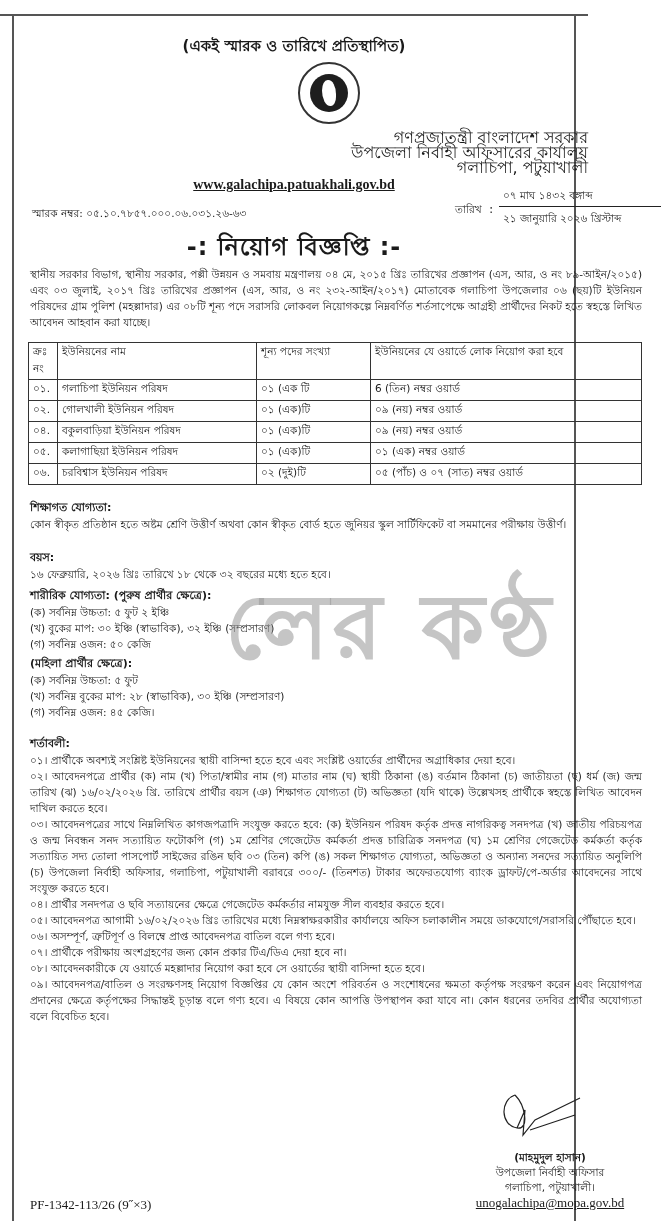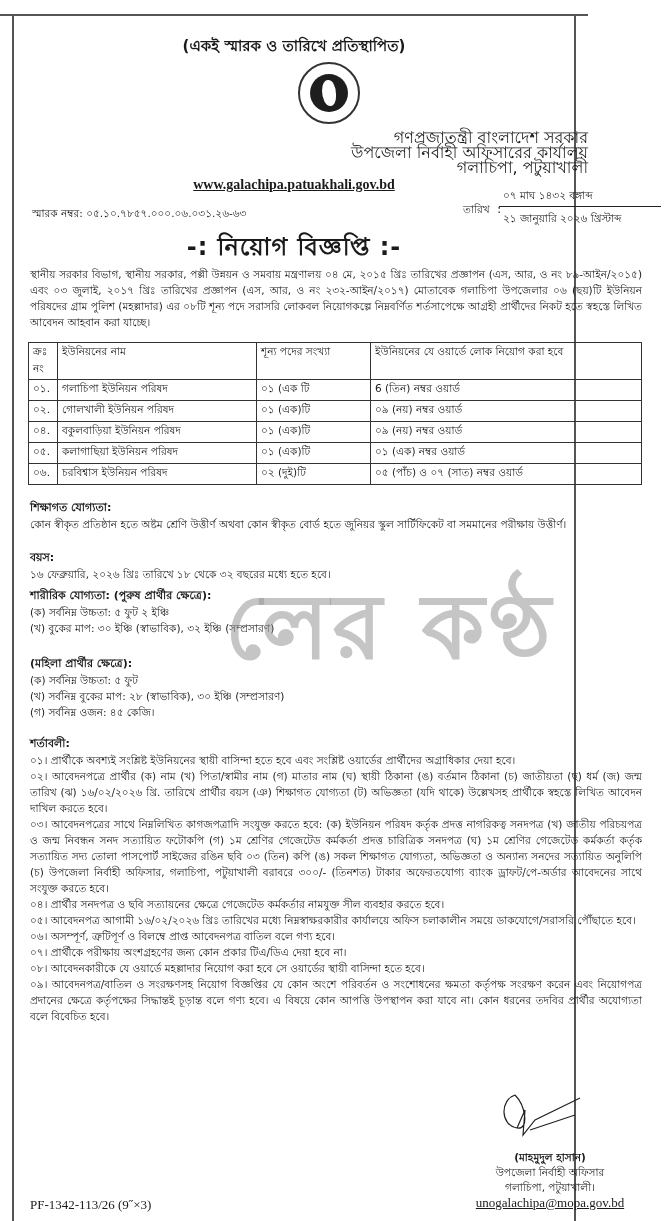--- a/index.html
+++ b/index.html
@@ -15,21 +15,21 @@
             border: 2px solid #333; box-sizing: border-box; background: #fff; }
   .emblem .inner { position: absolute; left: 10px; top: 10px; width: 38px; height: 38px; border-radius: 50%; background: #1e1e1e; }
   .emblem .map { position: absolute; left: 22px; top: 16px; width: 14px; height: 26px; background: #fff;
                  border-radius: 40% 55% 35% 60%; }
   .gov-lines { position: absolute; top: 130px; left: 12px; right: 0; text-align: right; font-size: 16px; line-height: 15px; }
   .gov-url { position: absolute; top: 177px; left: 0; right: 0; text-align: center; font-family: "Liberation Serif", serif;
              font-size: 14px; text-decoration: underline; font-weight: bold; }
 
   .memo { position: absolute; left: 32px; top: 206px; font-size: 10.5px; }
   .date-block { position: absolute; left: 455px; top: 180px; width: 210px; font-size: 10.5px; }
-  .date-label { position: absolute; left: 8px; top: 22px; font-family: Liberation Mono, monospace; }
+  .date-label { position: absolute; left: 0; top: 22px; font-family: Liberation Mono, monospace; }
   .date-top { position: absolute; left: 48px; top: 8px; }
   .date-line { position: absolute; left: 44px; top: 26px; width: 162px; height: 1px; background: #222; }
   .date-bottom { position: absolute; left: 48px; top: 31px; }
 
   .title { position: absolute; top: 228px; left: 0; right: 0; text-align: center; font-size: 24px; font-weight: bold; letter-spacing: 1px; }
 
   .intro { position: absolute; left: 30px; top: 266px; width: 612px; font-size: 10.5px; line-height: 16px; text-align: justify; }
 
   table.vac { position: absolute; left: 28px; top: 342px; width: 614px; border-collapse: collapse; font-size: 10.5px; }
   table.vac th, table.vac td { border: 1px solid #333; padding: 1px 4px; text-align: left; font-weight: normal; vertical-align: top; }
@@ -138,20 +138,21 @@
 
   <div class="sec" style="top:550px;">
     <div class="h">বয়স:</div>
     <div>১৬ ফেব্রুয়ারি, ২০২৬ খ্রিঃ তারিখে ১৮ থেকে ৩২ বছরের মধ্যে হতে হবে।</div>
   </div>
 
   <div class="sec" style="top:588px;">
     <div class="h">শারীরিক যোগ্যতা: (পুরুষ প্রার্থীর ক্ষেত্রে):</div>
     <div>(ক) সর্বনিম্ন উচ্চতা: ৫ ফুট ২ ইঞ্চি</div>
     <div>(খ) বুকের মাপ: ৩০ ইঞ্চি (স্বাভাবিক), ৩২ ইঞ্চি (সম্প্রসারণ)</div>
+    <div>(গ) সর্বনিম্ন ওজন: ৫০ কেজি</div>
   </div>
 
   <div class="sec" style="top:656px;">
     <div class="h">(মহিলা প্রার্থীর ক্ষেত্রে):</div>
     <div>(ক) সর্বনিম্ন উচ্চতা: ৫ ফুট</div>
     <div>(খ) সর্বনিম্ন বুকের মাপ: ২৮ (স্বাভাবিক), ৩০ ইঞ্চি (সম্প্রসারণ)</div>
     <div>(গ) সর্বনিম্ন ওজন: ৪৫ কেজি।</div>
   </div>
 
   <div class="sec cond" style="top:736px;">

